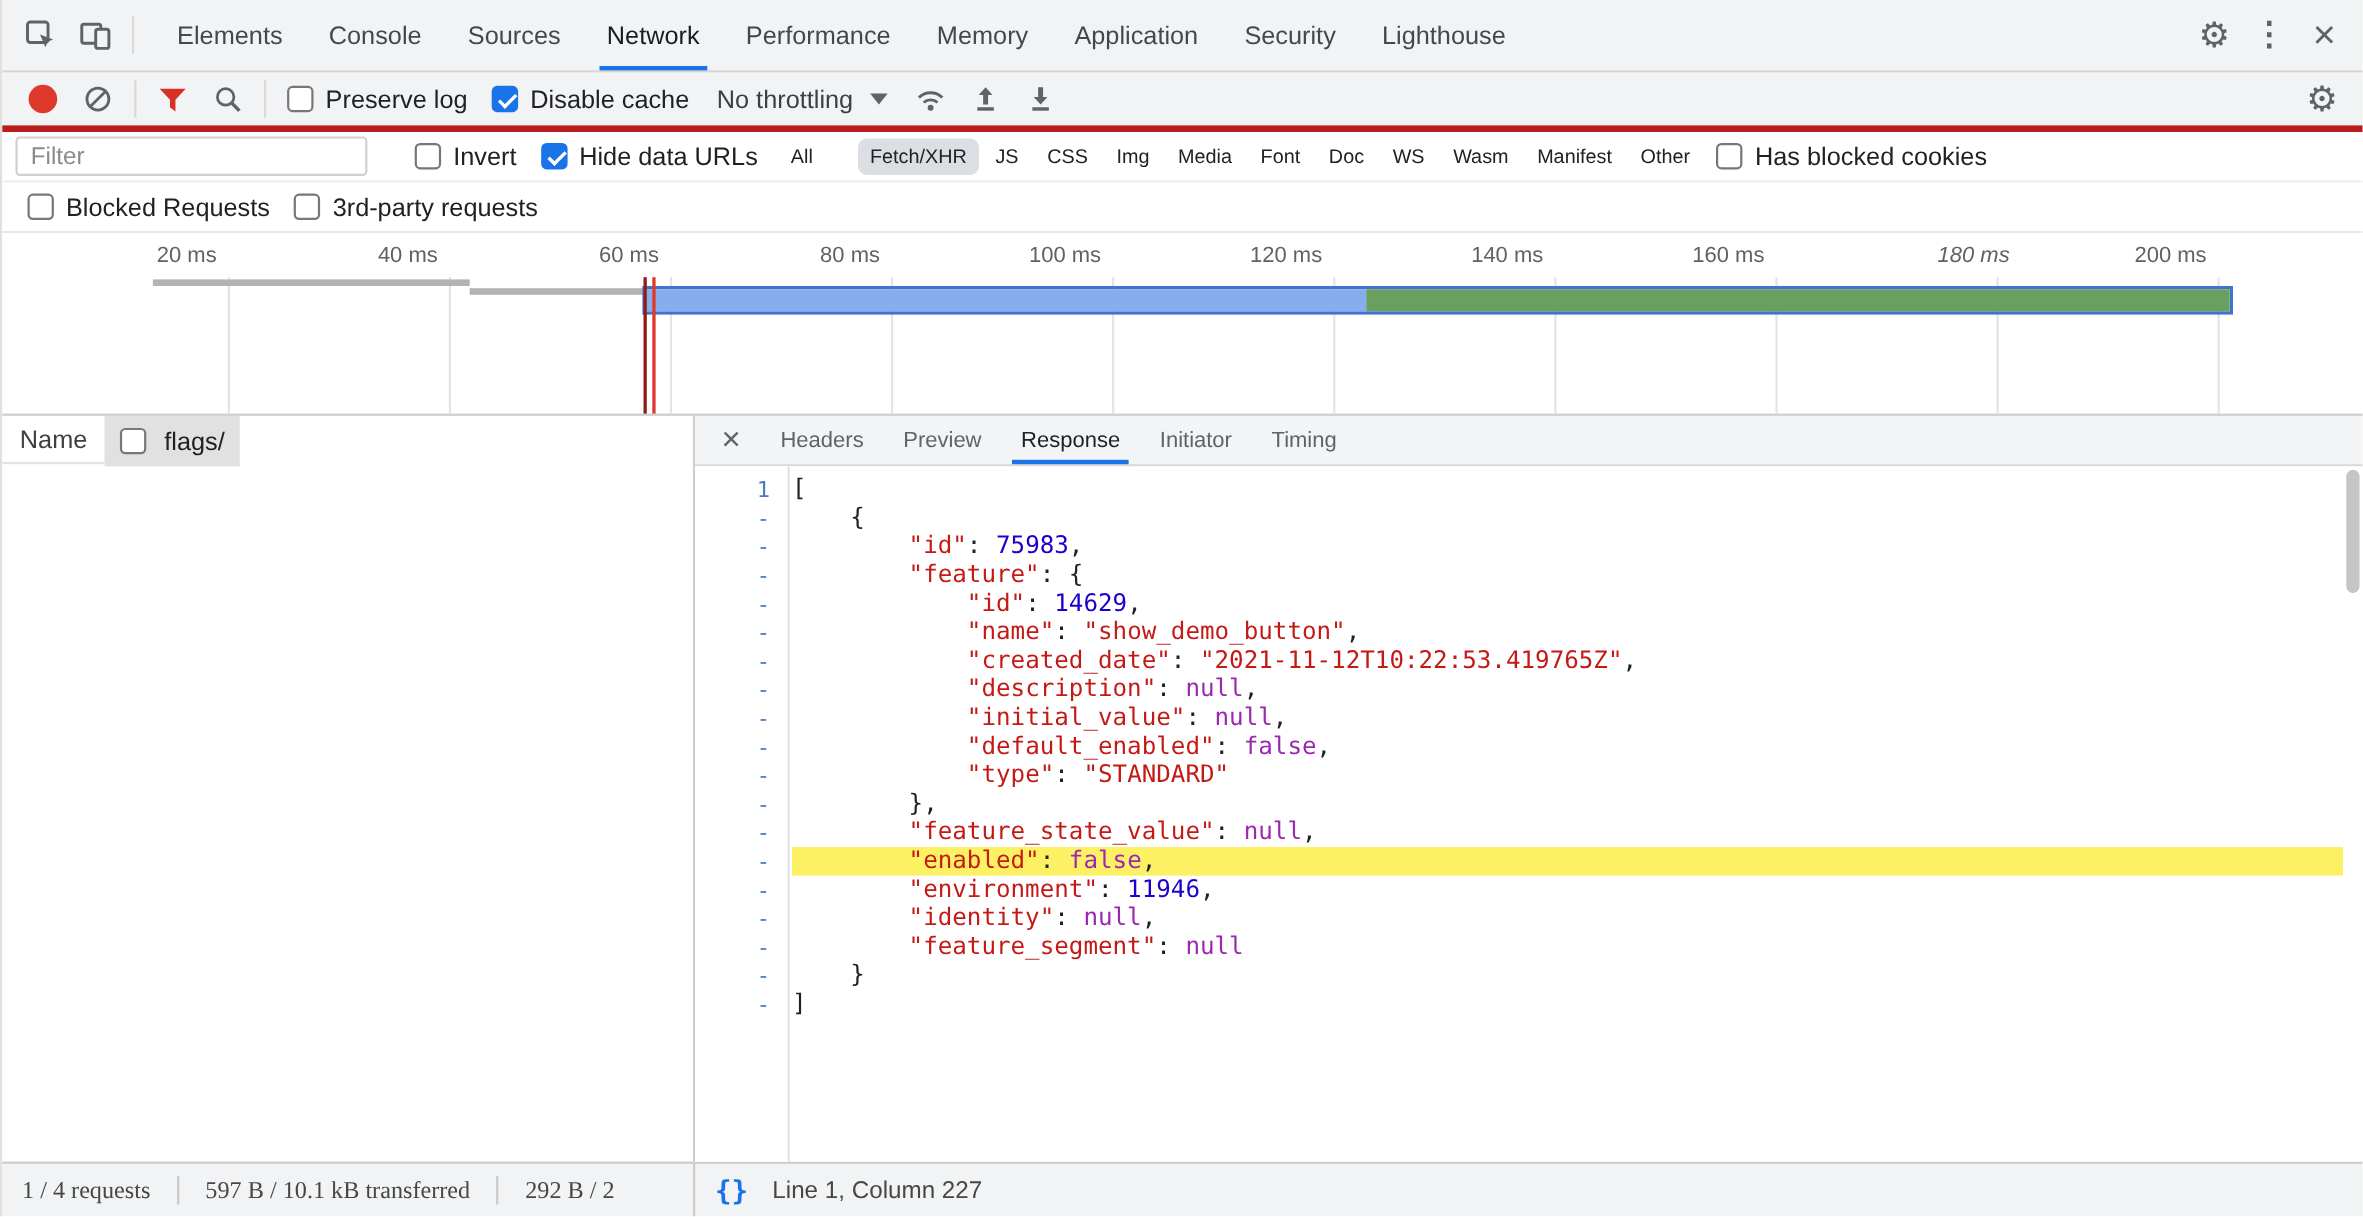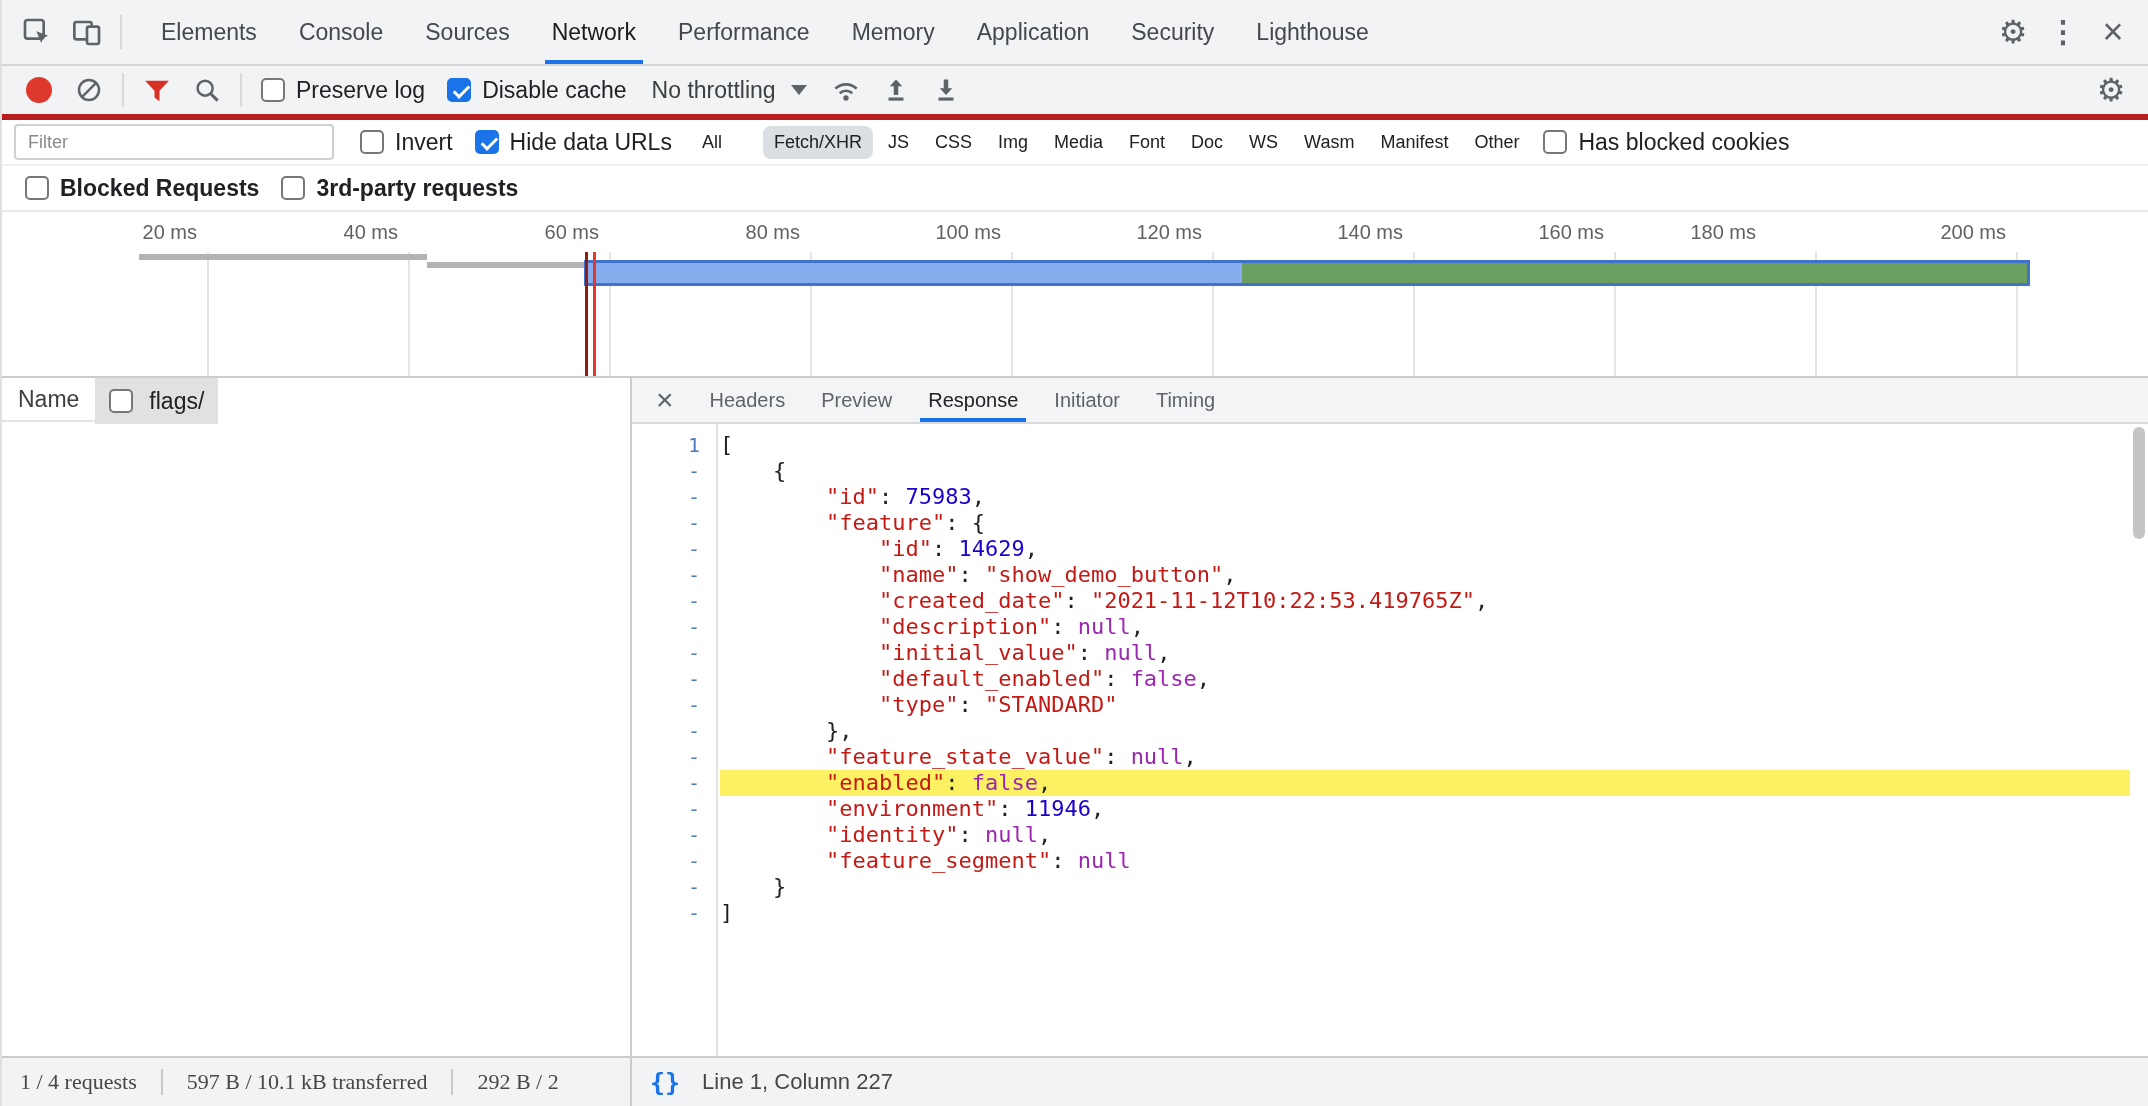--- a/index.html
+++ b/index.html
@@ -25,26 +25,26 @@
   .record-dot { width:26px; height:26px; border-radius:50%; background:#df382c; }
   .check-item { display:flex; align-items:center; gap:11px; font-size:23px; color:#202124; margin:0 11px; white-space:nowrap; }
   .cb { width:24px; height:24px; border:2px solid #777; border-radius:5px; background:#fff; flex:none; position:relative; }
   .cb.checked { background:#1a73e8; border-color:#1a73e8; }
   .cb.checked::after { content:""; position:absolute; left:8px; top:2px; width:6px; height:13px; border:solid #fff; border-width:0 3px 3px 0; transform:rotate(45deg); }
   .select { display:flex; align-items:center; gap:15px; font-size:23px; color:#3c4043; margin:0 14px; white-space:nowrap; }
   .caret { width:0; height:0; border-left:8px solid transparent; border-right:8px solid transparent; border-top:10px solid #5f6368; }
 
   
   .filterrow { height:46px; background:#fff; border-bottom:2px solid #efefef; display:flex; align-items:center; padding:0 12px; font-size:23px; flex:none; }
-  .filter-input { width:320px; height:36px; border:2px solid #d0d0d0; border-radius:4px; padding:0 12px; font-size:18px; color:#202124; background:#fff; margin-right:15px; font-family:"Liberation Sans", sans-serif; outline:none; }
+  .filter-input { width:320px; height:36px; border:2px solid #d0d0d0; border-radius:4px; padding:0 12px; font-size:22px; color:#202124; background:#fff; margin-right:32px; font-family:"Liberation Sans", sans-serif; outline:none; }
   .filter-input::placeholder { color:#8a8a8a; }
   .chips { display:flex; align-items:center; margin-left:6px; }
   .chip { padding:6px 11px; border-radius:8px; margin:0 2px; color:#202124; white-space:nowrap; font-size:18px; }
   .chip.active { background:#dbdee2;margin-left:28px; }
-  .filterrow2 { height:46px; background:#fff; border-bottom:2px solid #e8e8e8; display:flex; align-items:center; padding:16px 12px; flex:none;font-weight:bold; }
+  .filterrow2 { height:46px; background:#fff; border-bottom:2px solid #e8e8e8; display:flex; align-items:center; padding:16px 12px; flex:none; }
 
   
   .overview { height:166px; border-bottom:2px solid #cccccc; position:relative; background:#fff; flex:none; }
   .ov-labels { position:relative; height:40px; }
   .ov-label { position:absolute; top:9px; width:140px; text-align:right; font-size:20px; color:#616161; }
   .ov-grid { position:absolute; left:0; top:40px; right:0; bottom:0; }
   .gridline { position:absolute; top:0; bottom:0; width:2px; background:#e4e4e4; }
   .gbar { position:absolute; height:6px; background:#b3b3b3; }
   .gb1 { left:137px; top:2px;  width:288px; }
   .gb2 { left:425px; top:10px; width:163px; }
@@ -236,21 +236,21 @@
   <div class="overview">
     <div class="ov-labels">
         <div class="ov-label" style="left: 55px;">20 ms</div>
         <div class="ov-label" style="left: 256px;">40 ms</div>
         <div class="ov-label" style="left: 457px;">60 ms</div>
         <div class="ov-label" style="left: 658px;">80 ms</div>
         <div class="ov-label" style="left: 859px;">100 ms</div>
         <div class="ov-label" style="left: 1060px;">120 ms</div>
         <div class="ov-label" style="left: 1261px;">140 ms</div>
         <div class="ov-label" style="left: 1462px;">160 ms</div>
-        <div class="ov-label" style="left: 1614px;">180 ms</div>
+        <div class="ov-label" style="left: 1685px; font-style: italic;">180 ms</div>
         <div class="ov-label" style="left: 1864px;">200 ms</div>
       </div>
     <div class="ov-grid">
         <div class="gridline" style="left: 2014px;"></div>
         <div class="gridline" style="left: 1813px;"></div>
         <div class="gridline" style="left: 1612px;"></div>
         <div class="gridline" style="left: 1411px;"></div>
         <div class="gridline" style="left: 1210px;"></div>
         <div class="gridline" style="left: 1009px;"></div>
         <div class="gridline" style="left: 808px;"></div>

